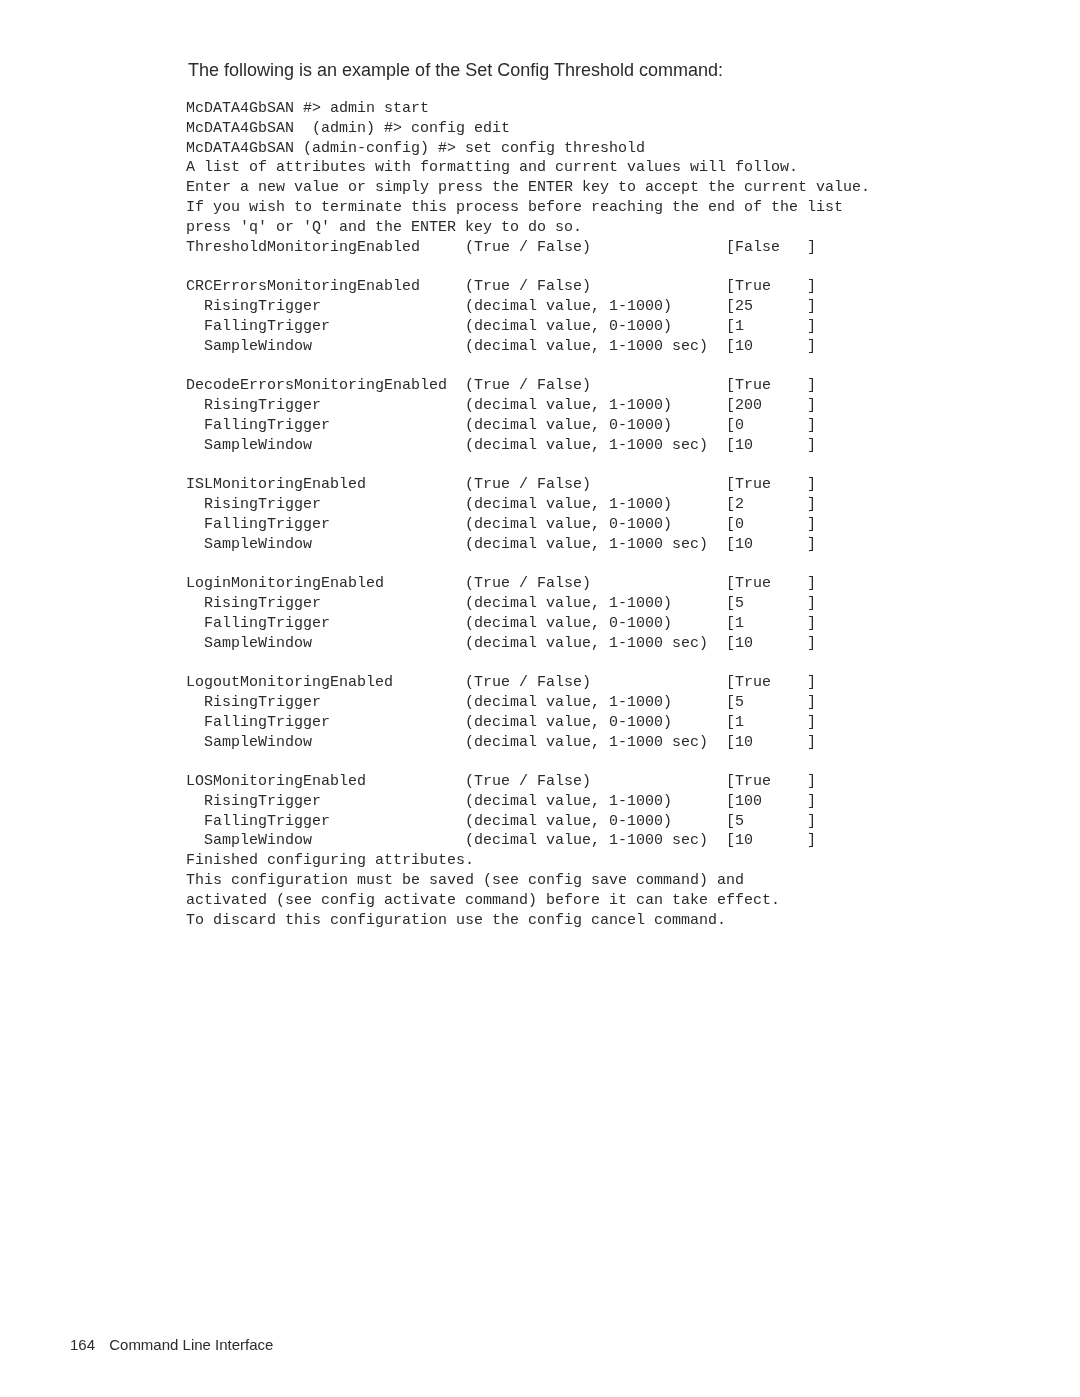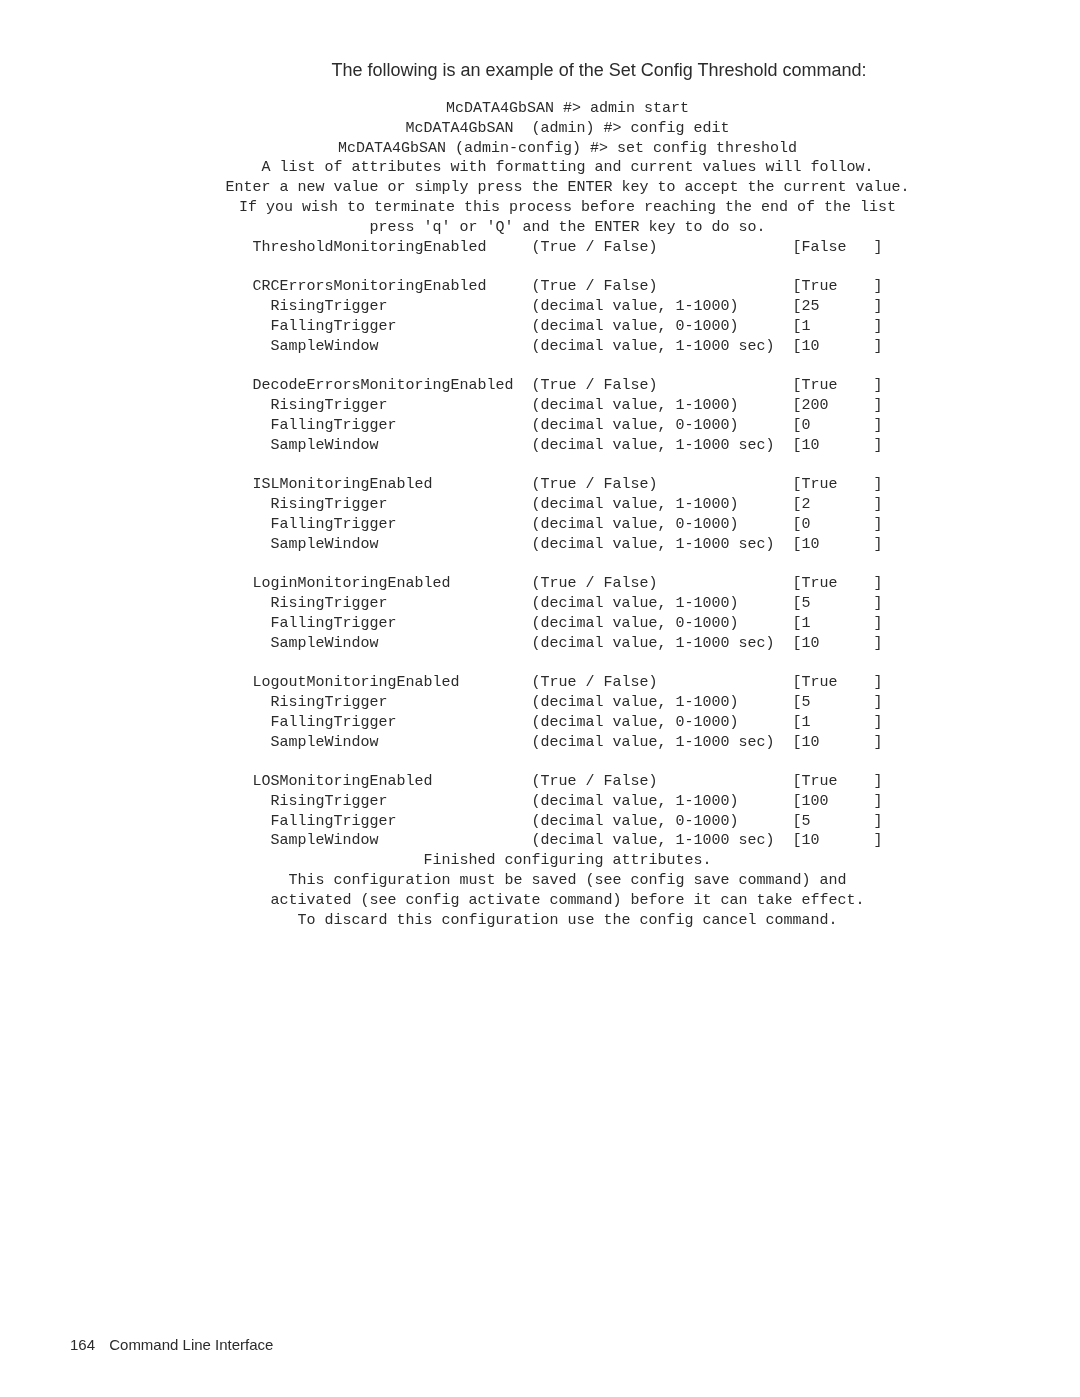--- a/index.html
+++ b/index.html
@@ -9,42 +9,41 @@
     color: #262626;
     width: 1080px;
   }
   .page {
     position: relative;
     width: 1080px;
     height: 1397px;
     box-sizing: border-box;
     padding: 60px 70px 40px 70px;
     font-family: "Segoe UI", "Helvetica Neue", Arial, sans-serif;
-    text-align: center;
   }
   .intro {
     font-family: "Segoe UI", "Helvetica Neue", Arial, sans-serif;
     font-size: 18px;
     margin: 0 0 18px 0;
     font-weight: 400;
     color: #2b2b2b;
   }
   .intro-wrap {
     margin-left: 118px;
   }
   pre.terminal {
     font-family: "Courier New", Courier, monospace;
     font-size: 15px;
     line-height: 1.32;
     white-space: pre;
     margin: 0;
     color: #2b2b2b;
   }
   .term-wrap {
-    margin-left: 55px;
+    margin-left: 116px;
   }
   .footer {
     position: absolute;
     left: 70px;
     bottom: 44px;
     font-family: "Segoe UI", "Helvetica Neue", Arial, sans-serif;
     font-size: 15px;
     color: #2b2b2b;
   }
   .footer .pnum {

